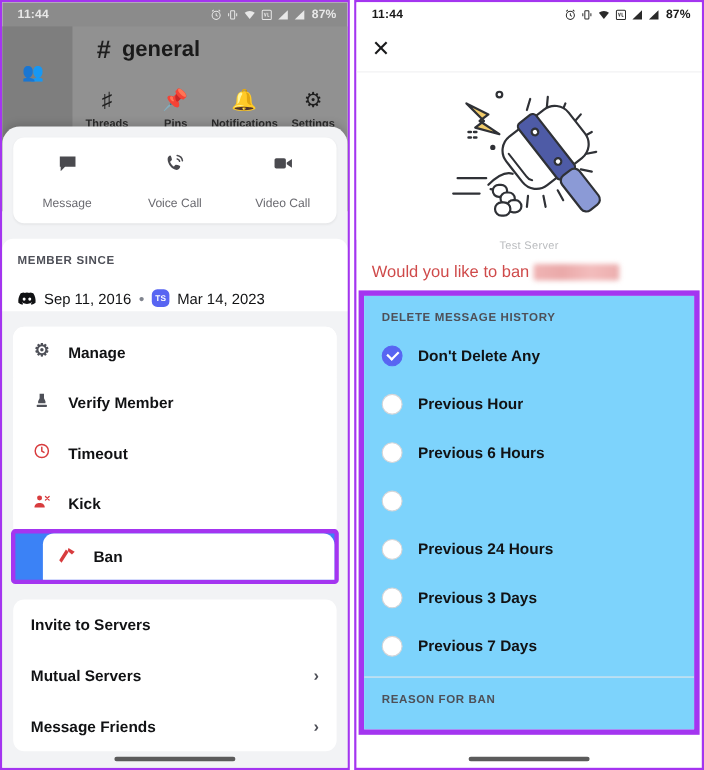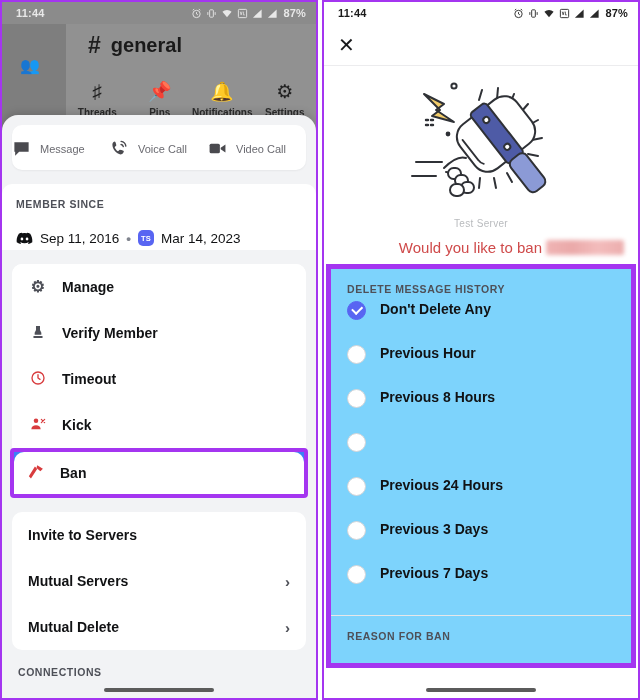--- a/index.html
+++ b/index.html
@@ -69,21 +69,21 @@
     border-radius: 16px 16px 0 0;
     box-shadow: 0 -2px 8px rgba(0,0,0,.16);
     overflow:hidden;
   }
   .card {
     background:#fff; border-radius:10px; margin: 0 10px;
     box-shadow: 0 1px 2px rgba(0,0,0,.05);
   }
   .actions-card { margin-top:10px; padding: 14px 0 12px; display:flex; }
   .action {
-    flex:1; display:flex; flex-direction:row; align-items:center; gap:9px;
+    flex:1; display:flex; flex-direction:column; align-items:center; gap:21px;
   }
   .action .lbl { font-size:11px; color:#6a6a70; }
 
   .info-card { margin-top:14px; padding: 14px 14px 4px; background:#fff; border-radius:10px 10px 0 0; }
   .sec-label {
     font-size:10.5px; font-weight:700; letter-spacing:.55px;
     color:#4e5058; text-transform:uppercase;
   }
   .since-row { display:flex; align-items:center; gap:7px; margin-top:20px; font-size:13.5px; color:#111214; font-weight:500; }
   .since-row .dot { color:#80848e; font-weight:700; }
@@ -101,21 +101,21 @@
     font-size:14px; font-weight:600; color:#111214;
     background:#fff;
   }
   .mrow:first-child { border-radius:10px 10px 0 0; }
   .mrow .gl { width:20px; text-align:center; font-size:16px; line-height:1; }
   .mrow.danger .gl { color:#d83c3e; }
   .mrow .gl.grey { color:#4e5058; }
 
   .hl-ban {
     border: 4px solid #a435f0; border-radius:4px;
-    margin: 0 8px; background:#3b82f6;
+    margin: 0 8px; background:#3b82f6;padding-left:25px;
   }
   .hl-ban .mrow { height:42px; padding-left:12px; }
 
   .links-card { margin: 14px 10px 0; background:#fff; border-radius:10px; }
   .lrow {
     display:flex; align-items:center; height:46px; padding:0 16px;
     font-size:14px; font-weight:600; color:#111214;
   }
   .lrow .sp { flex:1; }
   .lrow .chev { color:#4e5058; font-size:15px; font-weight:700; }
@@ -134,38 +134,38 @@
   }
   .close-x { font-size:20px; color:#17181a; line-height:1; font-weight:400; }
 
   .illus-wrap {
     height: 152px; display:flex; align-items:center; justify-content:center;
     background:#fff;
   }
   .server-name { text-align:center; font-size:10px; color:#b9bbbe; letter-spacing:.3px; }
   .ban-q {
     text-align:center; margin-top:10px; font-size:15px; color:#cf4a4a;
-    font-weight:500; display:flex; align-items:center; justify-content:flex-end; gap:4px;
+    font-weight:500; display:flex; align-items:center; justify-content:flex-start; gap:4px;
     padding: 0 14px;
   }
   .redact {
     display:inline-block; width:78px; height:15px; border-radius:2px;
     background: linear-gradient(90deg,#f0b4b4,#eaa9a9,#f3bcbc,#ecaeae);
     filter: blur(2.2px); vertical-align:middle;
   }
 
   .hl-list {
     position:absolute; left:2px; right:2px; top:262px; bottom:30px;
     border:5px solid #a435f0; background:#f9f9fa;
   }
   .hl-inner { position:absolute; inset:0; background:#7dd3fc; overflow:hidden; }
   .dmh-label { padding: 14px 0 0 16px; }
   .radios { padding-top: 6px; }
   .rrow {
-    display:flex; align-items:flex-start; gap:14px; height:44px; padding:0 16px;
+    display:flex; align-items:center; gap:14px; height:44px; padding:0 16px;
     font-size:14px; font-weight:600; color:#111214;
   }
   .radio {
     width:19px;height:19px;border-radius:50%;
     border:1.6px solid #d4d5d8; background:#fff; flex:0 0 auto;
   }
   .radio.on {
     border-color:#5865f2; background:#5865f2;
     display:flex; align-items:center; justify-content:center;
   }
@@ -332,21 +332,21 @@
           <div class="lrow">
             <span>Invite to Servers</span>
             <span class="sp"></span>
           </div>
           <div class="lrow">
             <span>Mutual Servers</span>
             <span class="sp"></span>
             <span class="chev">›</span>
           </div>
           <div class="lrow">
-            <span>Mutual Delete</span>
+            <span>Message Friends</span>
             <span class="sp"></span>
             <span class="chev">›</span>
           </div>
         </div>
 
         <div class="sec-label conn-label">CONNECTIONS</div>
 
       </div>
 
       <div class="homebar">
@@ -446,21 +446,21 @@
           <div class="rrow">
             <span class="radio on"></span>
             <span>Don't Delete Any</span>
           </div>
           <div class="rrow">
             <span class="radio"></span>
             <span>Previous Hour</span>
           </div>
           <div class="rrow">
             <span class="radio"></span>
-            <span>Previous 8 Hours</span>
+            <span>Previous 6 Hours</span>
           </div>
           <div class="rrow">
             <span class="radio"></span>
           </div>
           <div class="rrow">
             <span class="radio"></span>
             <span>Previous 24 Hours</span>
           </div>
           <div class="rrow">
             <span class="radio"></span>

